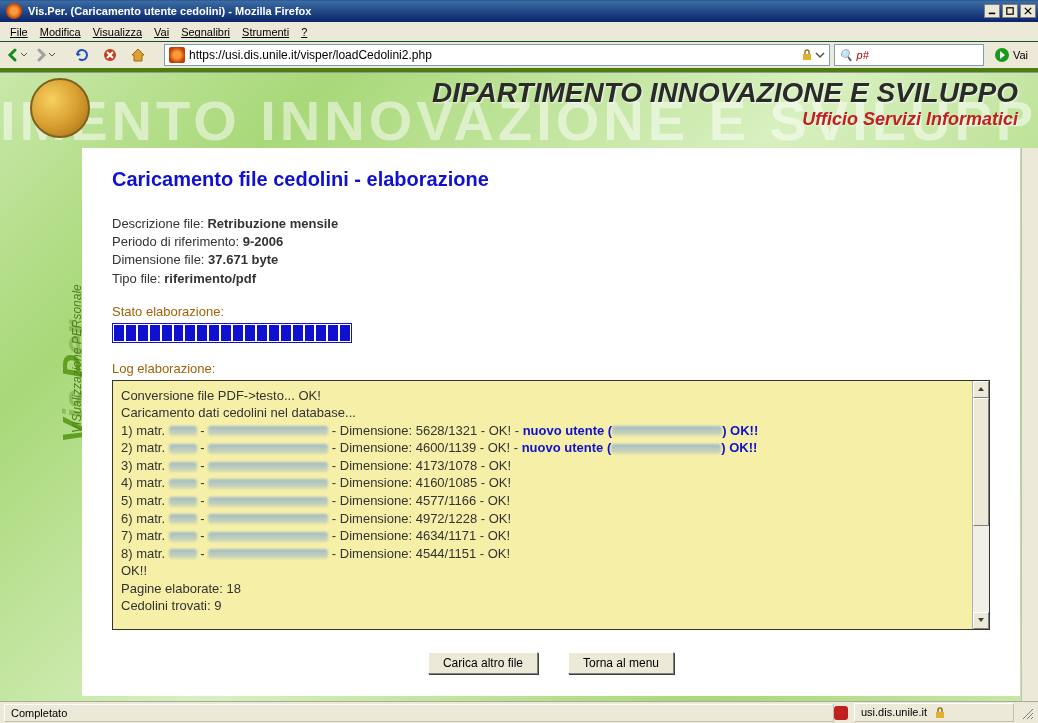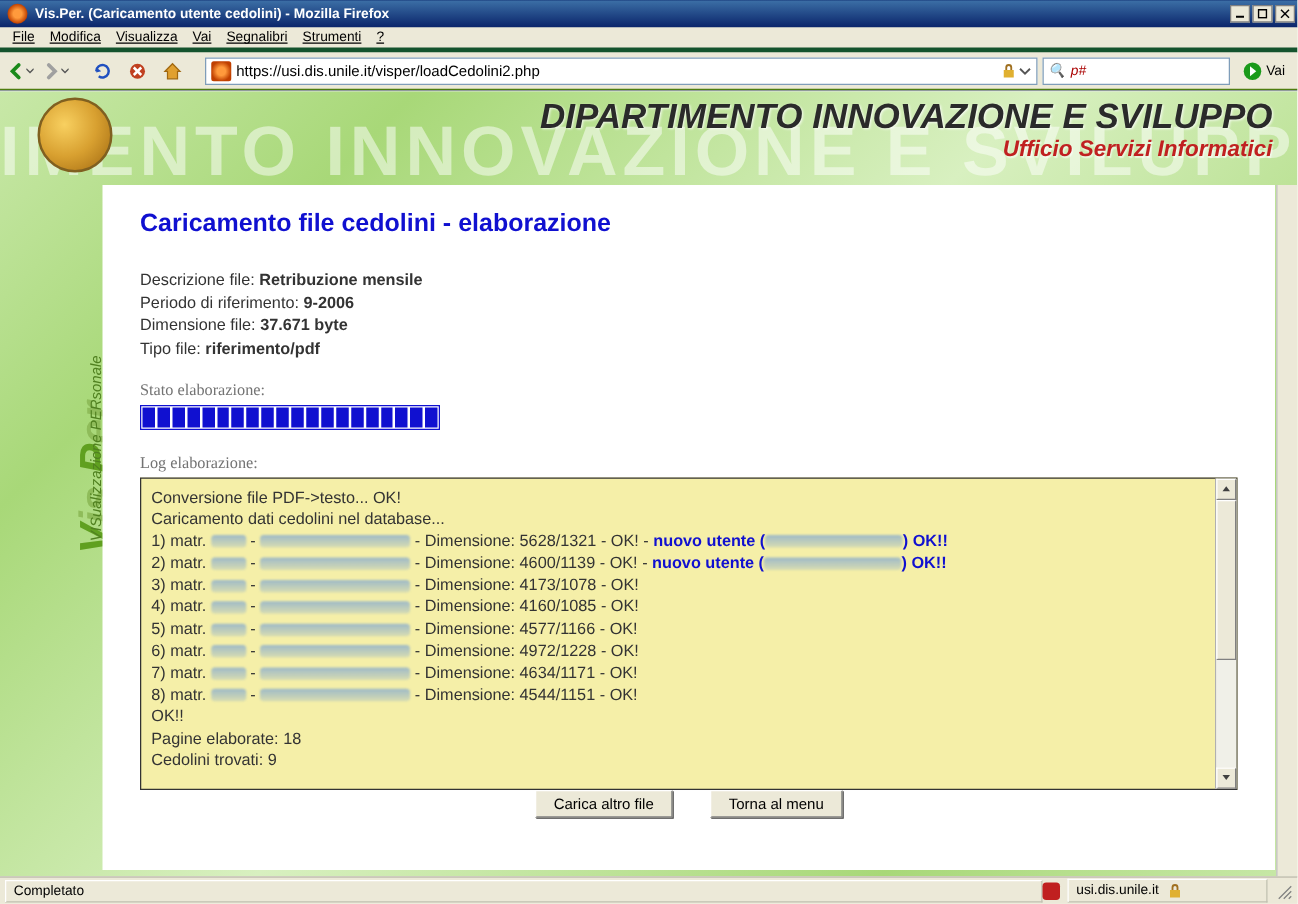--- a/index.html
+++ b/index.html
@@ -7,25 +7,25 @@
 
 
 .titlebar { background: linear-gradient(to bottom, #0a246a 0%, #3b6ea5 3%, #0a246a 100%); height: 22px; display: flex; align-items: center; padding: 0 2px; color: white; }
 .titlebar-icon { width: 16px; height: 16px; margin: 0 4px; background: radial-gradient(circle, #ff9a3c 30%, #c04000 70%); border-radius: 50%; }
 .titlebar-text { flex: 1; font-size: 11px; font-weight: bold; padding-left: 2px; }
 .win-btns { display: flex; gap: 2px; }
 .win-btn { width: 16px; height: 14px; background: #ece9d8; border: 1px solid #808080; display: flex; align-items: center; justify-content: center; font-size: 9px; font-family: "Marlett", sans-serif; color: #000; }
 .win-btn svg { width: 8px; height: 8px; }
 
 
-.menubar { background: #ece9d8; height: 20px; display: flex; align-items: center; padding: 0 4px; border-bottom: 4px solid #14532d; }
+.menubar { background: #ece9d8; height: 20px; display: flex; align-items: center; padding: 0 4px; border-bottom: 1px solid #14532d; }
 .menu-item { padding: 2px 6px; text-decoration: underline; text-decoration-skip-ink: none; }
 
 
-.toolbar { background: #ece9d8; height: 30px; display: flex; align-items: center; padding: 0 4px; border-bottom: 1px solid #4d7c0f; gap: 4px; }
+.toolbar { background: #ece9d8; height: 30px; display: flex; align-items: center; padding: 0 4px; border-bottom: 4px solid #4d7c0f; gap: 4px; }
 .tb-btn { width: 24px; height: 24px; display: flex; align-items: center; justify-content: center; }
 .tb-sep { width: 6px; }
 .url-bar { flex: 1; height: 22px; background: white; border: 1px solid #7f9db9; display: flex; align-items: center; padding: 0 4px; gap: 4px; }
 .url-icon { width:16px; height:16px; background: radial-gradient(circle,#ff9a3c 30%,#c04000 70%); border-radius:2px;}
 .url-text { flex:1; font-size: 12px; }
 .lock-area { display:flex; align-items:center; gap:2px;}
 .search-box { width: 150px; height: 22px; background: white; border: 1px solid #7f9db9; display:flex; align-items:center; padding:0 4px; color:#a00; font-style:italic;}
 .vai-btn { padding: 0 6px; height:22px; display:flex; align-items:center; gap:3px;}
 
 
@@ -44,36 +44,36 @@
 .side-sub { font-size:12px; font-style:italic; color:#508020; margin-top:-4px;}
 
 .main-panel { position:absolute; left:82px; top:75px; right:18px; bottom:5px; background:white; padding:20px 30px; overflow:hidden;}
 .scroll-track { position:absolute; right:0; top:75px; bottom:0; width:17px; background:#ece9d8; border-left:1px solid #c0c0c0;}
 
 .page-title { font-size:20px; font-weight:bold; color:#1010d0; margin-bottom:24px; font-family:"Trebuchet MS",Arial;}
 
 .info-block { font-size:13px; line-height:1.4; color:#333; font-family:"Trebuchet MS",Arial; margin-bottom:16px;}
 .info-block b { font-weight:bold;}
 
-.section-label { font-size:13px; color:#737373; font-family:Liberation Serif, serif; margin-bottom:4px;}
+.section-label { font-size:13px; color:#a16207; font-family:Liberation Sans, sans-serif; margin-bottom:4px;}
 
 .progress { width:240px; height:20px; border:1px solid #1010d0; display:flex; gap:2px; padding:1px; margin-bottom:18px;}
 .progress .seg { flex:1; background:#1010d0;}
 
 .log-box { border:1px solid #333; background:#f5efa8; height:250px; position:relative; display:flex;}
 .log-content { flex:1; padding:6px 8px; font-size:13px; font-family:"Trebuchet MS",Arial; color:#333; line-height:1.35; overflow:hidden;}
 .log-line { white-space:nowrap;}
 .blue-text { color:#1010d0; font-weight:bold;}
 .redact { display:inline-block; height:10px; background:linear-gradient(to bottom, rgba(100,150,220,0.6), rgba(100,150,220,0.2)); border-radius:3px; vertical-align:middle; filter:blur(1px);}
 .log-scroll { width:17px; background:#ece9d8; display:flex; flex-direction:column; border-left:1px solid #b0b0b0;}
 .sb-btn { height:17px; background:#ece9d8; border:1px solid #fff; border-right-color:#808080; border-bottom-color:#808080; display:flex; align-items:center; justify-content:center;}
 .sb-track { flex:1; background:#f0f0e8;}
 .sb-thumb { height:60%; margin-top:auto; background:#ece9d8; border:1px solid #fff; border-right-color:#808080; border-bottom-color:#808080;}
 
-.button-row { display:flex; justify-content:center; gap:30px; }
+.button-row { display:flex; justify-content:center; gap:30px; margin-top:22px;}
 .action-btn { padding:3px 14px; background:#ece9d8; border:1px solid #808080; border-top-color:#fff; border-left-color:#fff; font-size:12px; box-shadow:1px 1px 0 #404040;}
 
 
 .statusbar { height:22px; background:#ece9d8; border-top:1px solid #aca899; display:flex; align-items:center; padding:0 4px; font-size:11px;}
 .status-cell { padding:2px 6px; border:1px solid #c0c0b0; border-top-color:#fff; border-left-color:#fff;}
 .status-left { flex:1;}
 .status-right { display:flex; align-items:center; gap:6px;}
 .status-domain { width:160px;}
 .adblock-icn { width:14px; height:14px; background:#c02020; border-radius:3px;}
 .lock-icn { width:12px; height:12px;}

